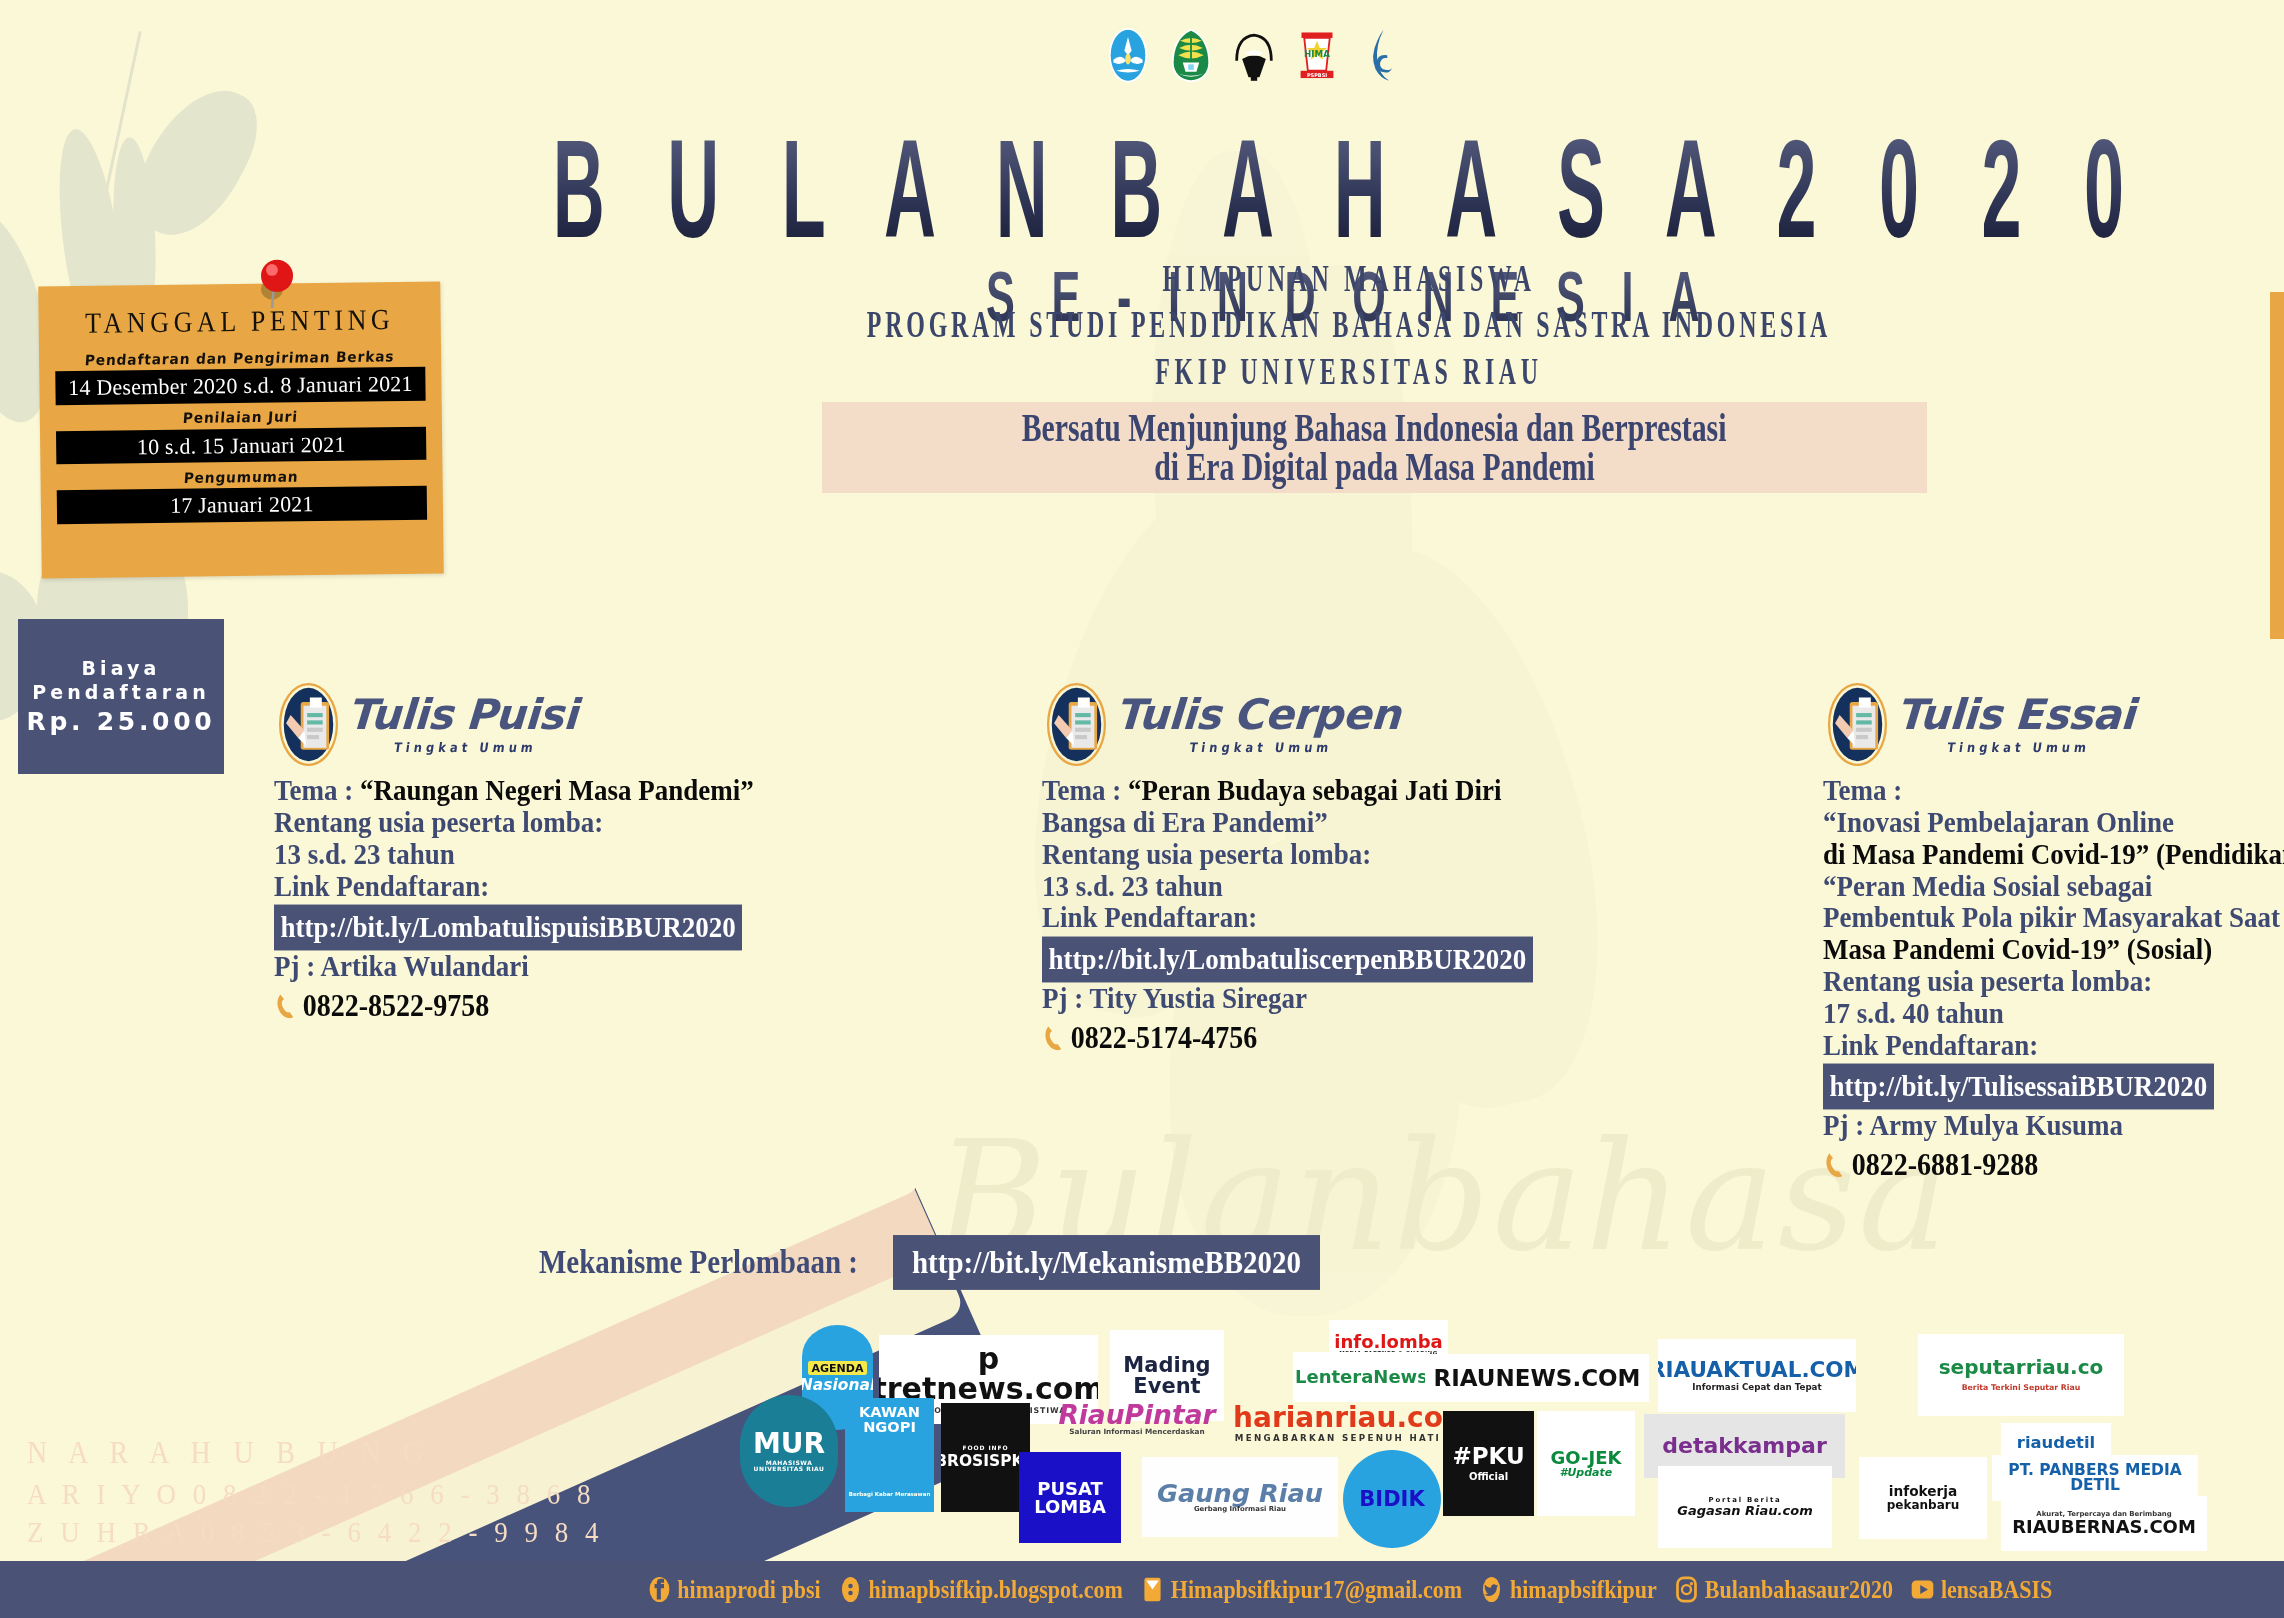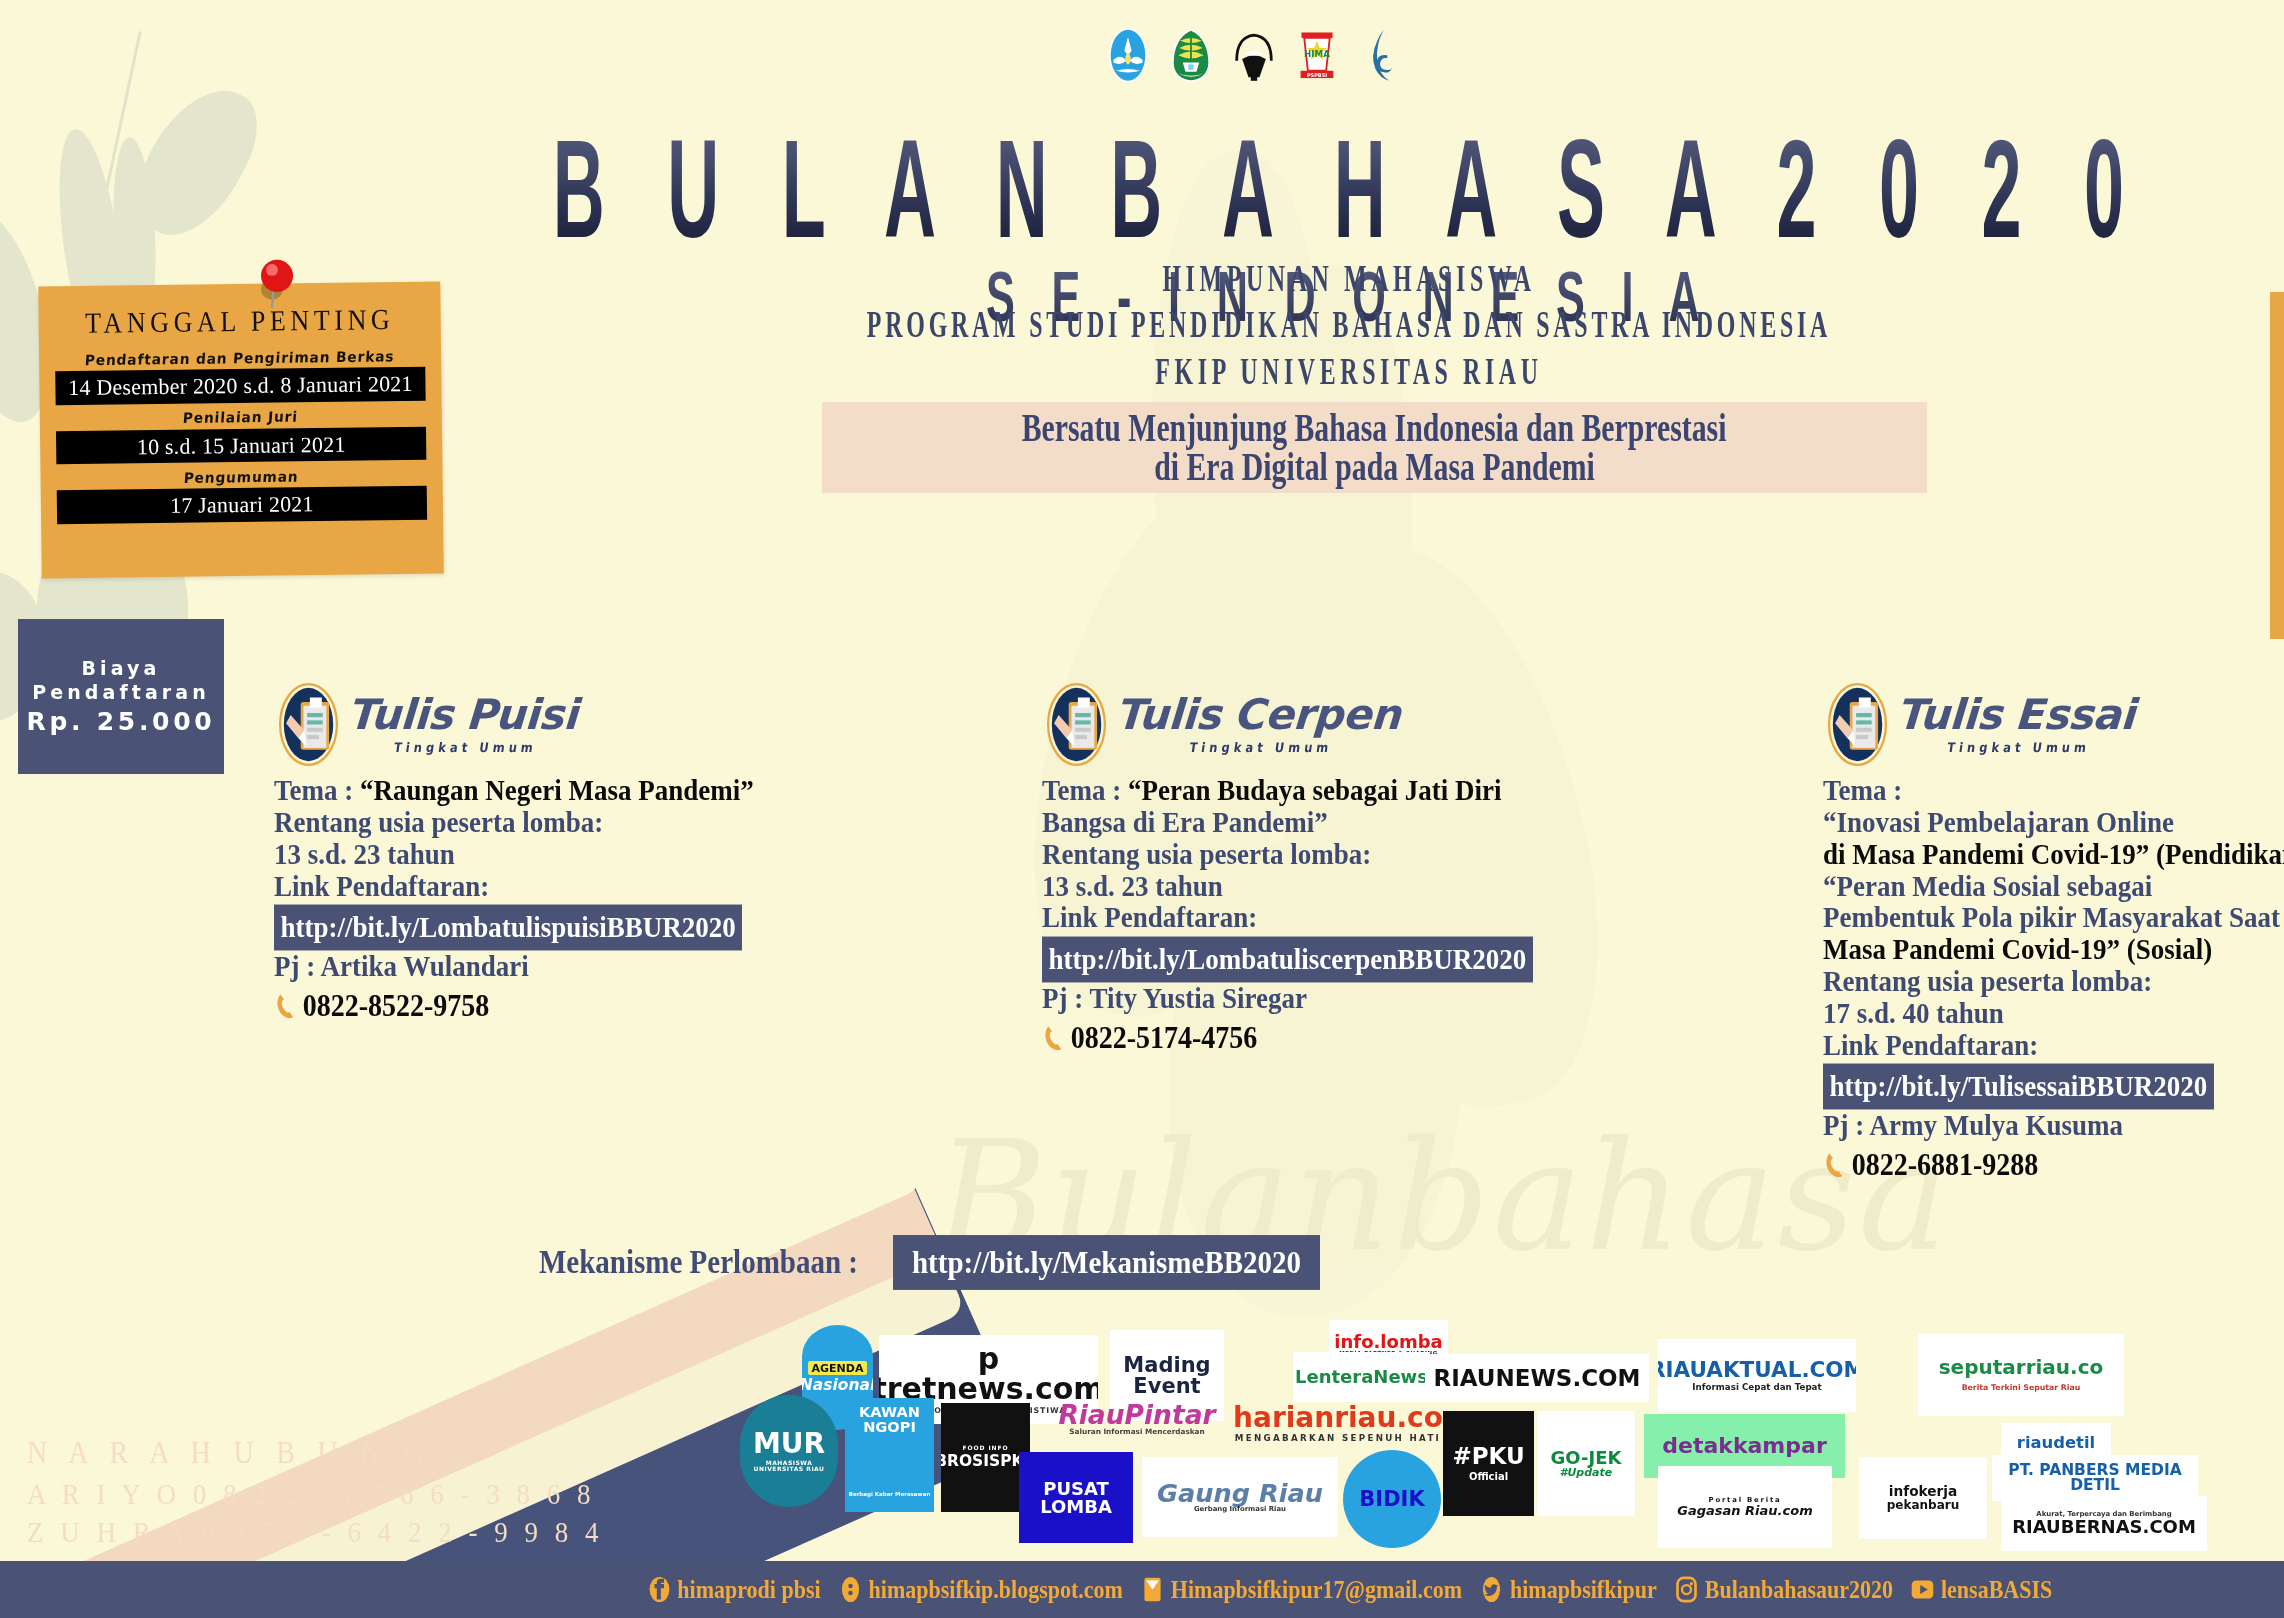--- a/index.html
+++ b/index.html
@@ -556,21 +556,21 @@
     <div class="plogo" style="left:292px; top:64px; width:192px; height:69px; flex-direction:column;">
       <span style="font-size:26.5px;color:#c0399b;font-style:italic;">RiauPintar</span>
       <span style="font-size:7.3px;color:#444;">Saluran Informasi Mencerdaskan</span>
     </div>
 
     <div class="plogo" style="left:461px; top:69px; width:256px; height:69px; flex-direction:column;">
       <span style="font-size:28px;color:#e03a1b;">harianriau.co</span>
       <span style="font-size:8.7px;color:#333;letter-spacing:2.3px;margin-top:2.7px;">MENGABARKAN SEPENUH HATI</span>
     </div>
 
-    <div class="plogo" style="left:270px; top:132px; width:114px; height:91px; background:#1a10c8; flex-direction:column; color:#fff;">
+    <div class="plogo" style="left:270px; top:132px; width:102px; height:91px; background:#1a10c8; flex-direction:column; color:#fff;">
       <span style="font-size:18px;">PUSAT LOMBA</span>
     </div>
 
     <div class="plogo" style="left:393px; top:137px; width:196px; height:80px; background:#fefefe; flex-direction:column;">
       <span style="font-size:25.6px;color:#5b7fa8;font-style:italic;">Gaung Riau</span>
       <span style="font-size:6.9px;color:#333;">Gerbang Informasi Riau</span>
     </div>
 
     <div class="plogo" style="left:594px; top:130px; width:98px; height:98px; background:#29a3e0; border-radius:50%; color:#1a10c8;">
       <span style="font-size:21px;">BIDIK</span>
@@ -579,21 +579,21 @@
     <div class="plogo" style="left:694px; top:91px; width:91px; height:105px; background:#111; flex-direction:column; color:#fff;">
       <span style="font-size:23px;">#PKU</span>
       <span style="font-size:10px;margin-top:3.7px;">Official</span>
     </div>
 
     <div class="plogo" style="left:788px; top:91px; width:98px; height:105px; background:#fff; flex-direction:column; color:#0a8a3c;">
       <span style="font-size:18px;">GO-JEK</span>
       <span style="font-size:11px;font-style:italic;">#Update</span>
     </div>
 
-    <div class="plogo" style="left:895px; top:94px; width:201px; height:64px; background:#86efac;">
+    <div class="plogo" style="left:895px; top:94px; width:201px; height:64px; background:#e5e5e5;">
       <span style="font-size:22px;color:#7a2f8e;">detakkampar</span>
     </div>
 
     <div class="plogo" style="left:909px; top:146px; width:174px; height:82px; background:#fff; flex-direction:column;">
       <span style="font-size:6.9px;letter-spacing:1.8px;color:#111;">Portal Berita</span>
       <span style="font-size:13px;color:#111;font-style:italic;">Gagasan Riau.com</span>
     </div>
 
     <div class="plogo" style="left:1110px; top:137px; width:128px; height:82px; background:#fff; flex-direction:column; color:#111;">
       <span style="font-size:13.7px;">infokerja</span>

